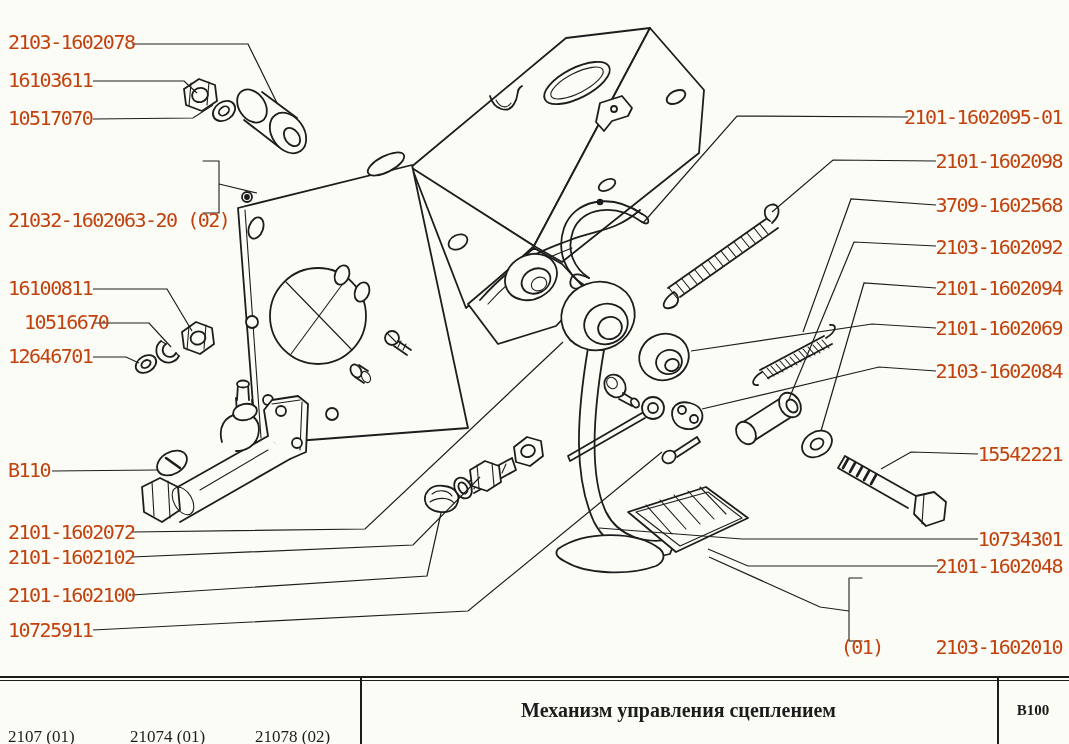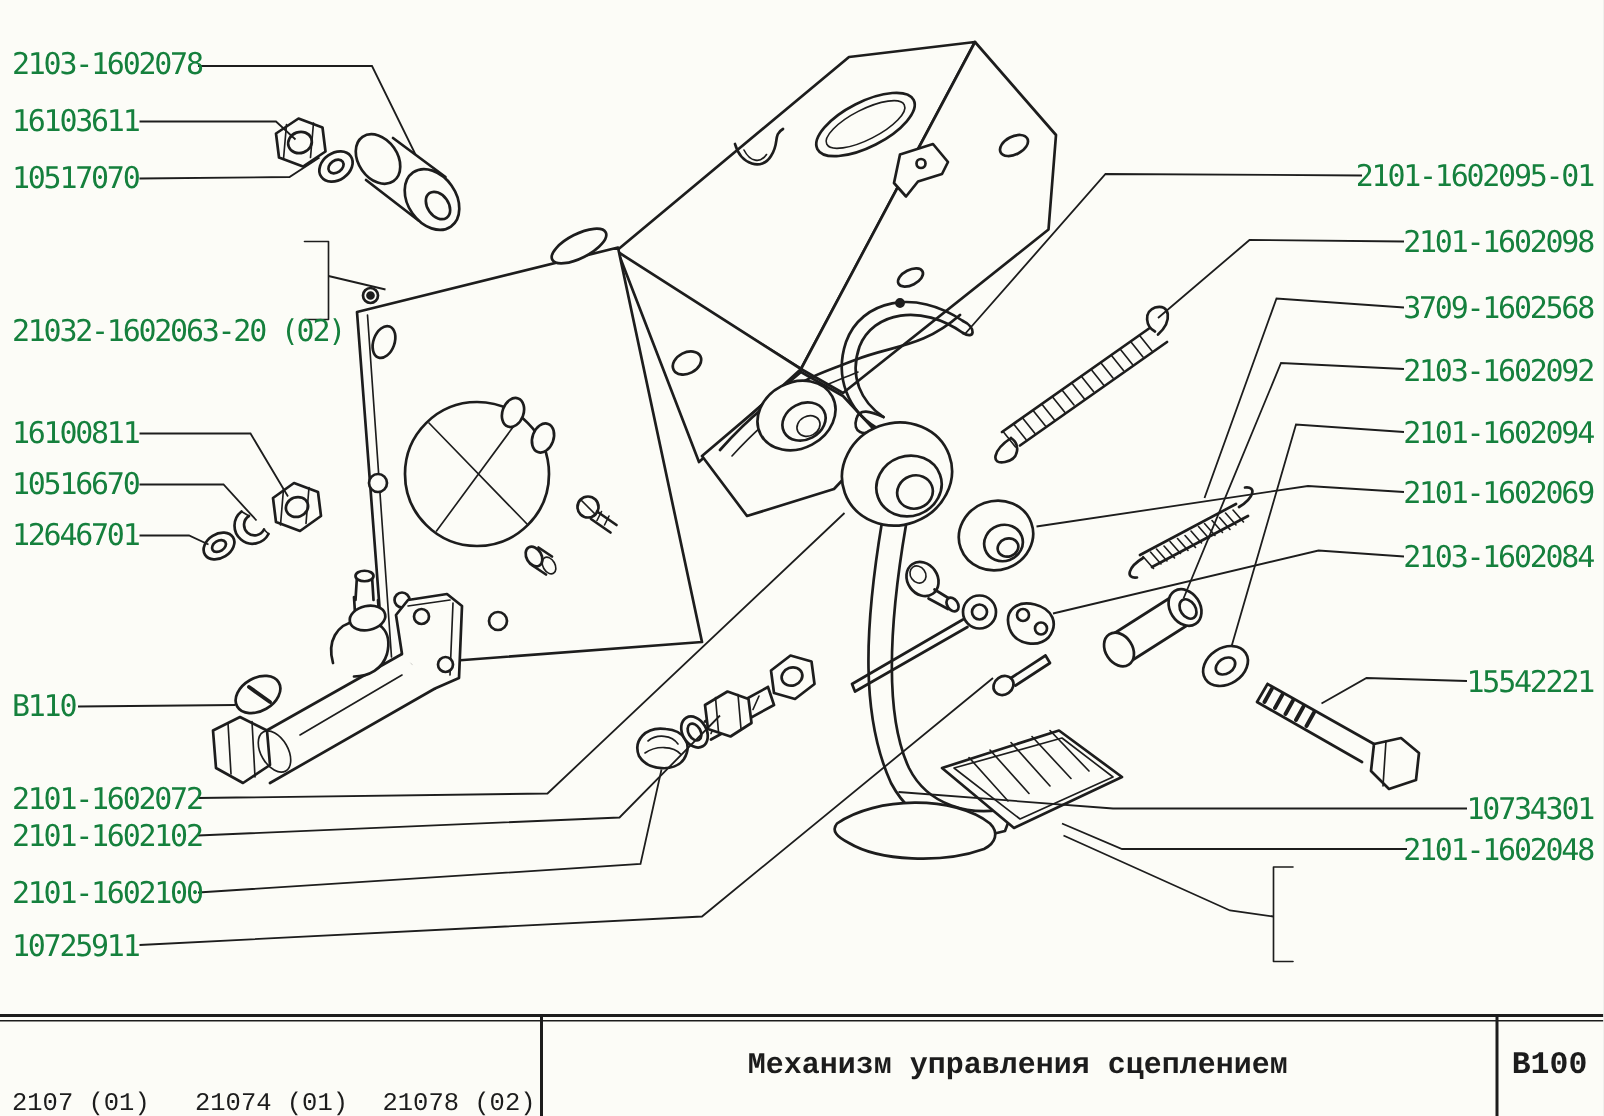--- a/index.html
+++ b/index.html
@@ -5,32 +5,32 @@
   html,body{margin:0;padding:0;background:#e8e8e4;}
   #page{position:relative;width:1069px;height:744px;background:#fcfcf7;overflow:hidden;
         font-family:"DejaVu Sans Mono",monospace;color:#1c1c1c;}
   svg{position:absolute;left:0;top:0;}
   svg *{vector-effect:non-scaling-stroke;}
   .art{stroke:#1d1d1d;stroke-width:1.8;fill:none;stroke-linecap:round;stroke-linejoin:round;}
   .w{fill:#fcfcf7;}
   .thin{stroke-width:1.1;}
   .thick{stroke-width:2.6;}
   .callout{position:absolute;font-size:20px;line-height:22px;font-weight:500;
-           letter-spacing:-1.5px;white-space:pre;color:#15803d;}
+           letter-spacing:-1.5px;white-space:pre;color:#c2410c;}
   .cright{text-align:left;}
   .cgroup{line-height:23px;}
-  .footer-text{font-family:Liberation Mono, monospace;}
+  .footer-text{font-family:Liberation Serif, serif;}
   .model-cell{position:absolute;font-size:17px;line-height:22px;white-space:pre;}
   .rule{position:absolute;background:#1c1c1c;}
   #ftitle{position:absolute;left:360px;top:676px;width:637px;height:68px;
           display:flex;align-items:center;justify-content:center;
           font-size:20px;font-weight:bold;}
   #fcode{position:absolute;left:997px;top:676px;width:72px;height:68px;
          display:flex;align-items:center;justify-content:center;
-         font-size:21px;font-weight:bold;}
+         font-size:15px;font-weight:bold;}
 </style>
 </head>
 <body>
 
 <div id="page">
 
   <svg width="1069" height="744" viewBox="0 0 1069 744">
 
     <g class="art">
       <path class="w" d="M410,168 L566,38 L650,28 L534,246 Z"></path>
@@ -231,39 +231,40 @@
     </g>
   </svg>
 
   <div class="callout" style="left:8px;top:31px">2103-1602078</div>
   <div class="callout" style="left:8px;top:69px">16103611</div>
   <div class="callout" style="left:8px;top:107px">10517070</div>
   <div class="callout cgroup" style="left:8px;top:163px">
     <div>21032-1602063-20 (02)</div>
   </div>
   <div class="callout" style="left:8px;top:277px">16100811</div>
-  <div class="callout" style="left:8px;top:311px">10516670</div>
+  <div class="callout" style="left:24px;top:311px">10516670</div>
   <div class="callout" style="left:8px;top:345px">12646701</div>
   <div class="callout" style="left:8px;top:459px">B110</div>
   <div class="callout" style="left:8px;top:521px">2101-1602072</div>
   <div class="callout" style="left:8px;top:546px">2101-1602102</div>
   <div class="callout" style="left:8px;top:584px">2101-1602100</div>
   <div class="callout" style="left:8px;top:619px">10725911</div>
 
   <div class="callout cright" style="right:7px;top:106px">2101-1602095-01</div>
   <div class="callout cright" style="right:7px;top:150px">2101-1602098</div>
   <div class="callout cright" style="right:7px;top:194px">3709-1602568</div>
   <div class="callout cright" style="right:7px;top:236px">2103-1602092</div>
   <div class="callout cright" style="right:7px;top:277px">2101-1602094</div>
   <div class="callout cright" style="right:7px;top:317px">2101-1602069</div>
   <div class="callout cright" style="right:7px;top:360px">2103-1602084</div>
   <div class="callout cright" style="right:7px;top:443px">15542221</div>
   <div class="callout cright" style="right:7px;top:528px">10734301</div>
   <div class="callout cright" style="right:7px;top:555px">2101-1602048</div>
   <div class="callout cright" style="right:7px;top:577px;line-height:28px">
+    <div>(01)     2103-1602010</div>
   </div>
 
   <div>
     <div class="rule" style="left:0;top:676px;width:1069px;height:2px"></div>
     <div class="rule" style="left:0;top:680px;width:1069px;height:1px"></div>
     <div class="rule" style="left:360px;top:677px;width:2px;height:67px"></div>
     <div class="rule" style="left:997px;top:677px;width:2px;height:67px"></div>
 
     <div class="model-cell footer-text" style="left:8px;top:682px">
       <div>2107 (01)</div>

